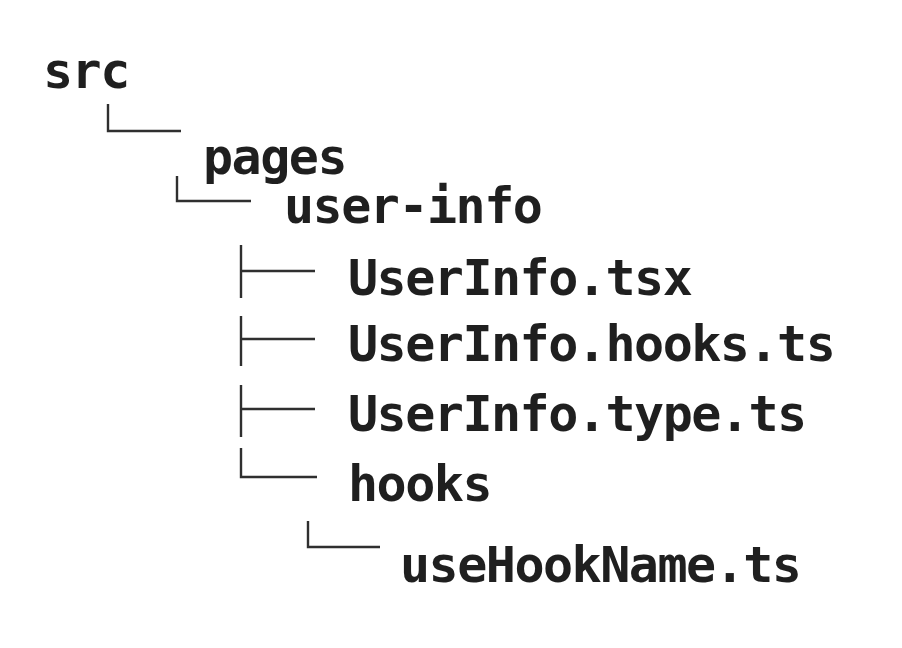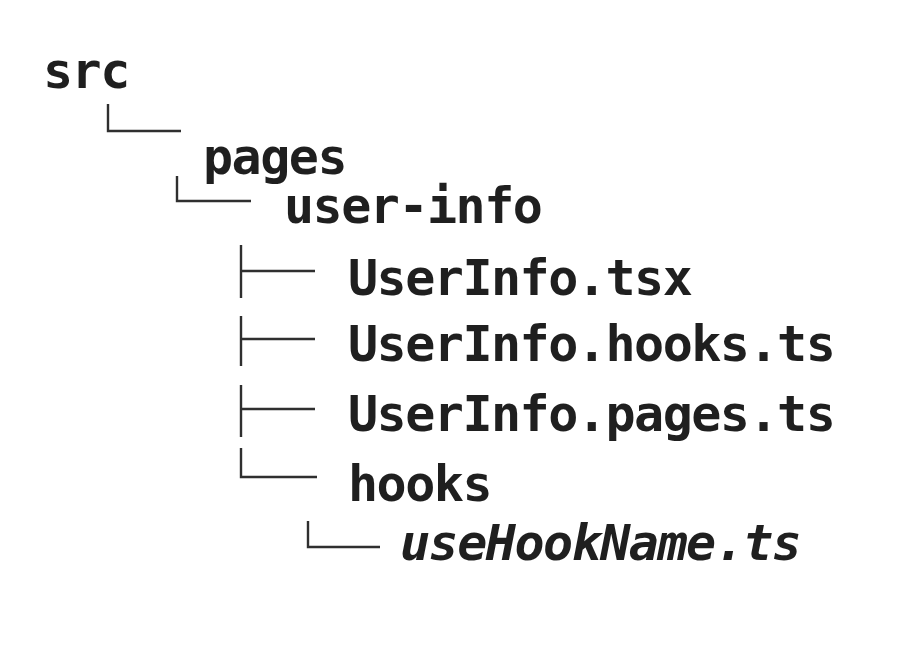--- a/index.html
+++ b/index.html
@@ -43,21 +43,21 @@
   .depth-3 { left: 335px; margin-left: 13px; }
   .depth-4 { left: 400px; }
 
   .row-src       { top: 42px;  }
   .row-pages     { top: 120px; margin-top: 8px; }
   .row-userinfo  { top: 177px; }
   .row-tsx       { top: 249px; }
   .row-styled    { top: 315px; }
   .row-type      { top: 385px; }
   .row-hooks     { top: 455px; text-align: center; }
-  .row-usehook   { top: 514px; font-style: italic; }
+  .row-usehook   { top: 536px; }
 </style>
 </head>
 <body>
 
 <div class="canvas">
 
   <svg class="lines" width="902" height="648" viewBox="0 0 902 648">
 
     <path d="M108 104 L108 131 L181 131"></path>
 
@@ -77,19 +77,19 @@
   <div class="node depth-0 row-src">src</div>
 
   <div class="node depth-1 row-pages">pages</div>
 
   <div class="node depth-2 row-userinfo">user-info</div>
 
   <div class="node depth-3 row-tsx">UserInfo.tsx</div>
 
   <div class="node depth-3 row-styled">UserInfo.hooks.ts</div>
 
-  <div class="node depth-3 row-type">UserInfo.pages.ts</div>
+  <div class="node depth-3 row-type">UserInfo.type.ts</div>
 
   <div class="node depth-3 row-hooks">hooks</div>
 
   <div class="node depth-4 row-usehook">useHookName.ts</div>
 
 </div>
 
 </body></html>

